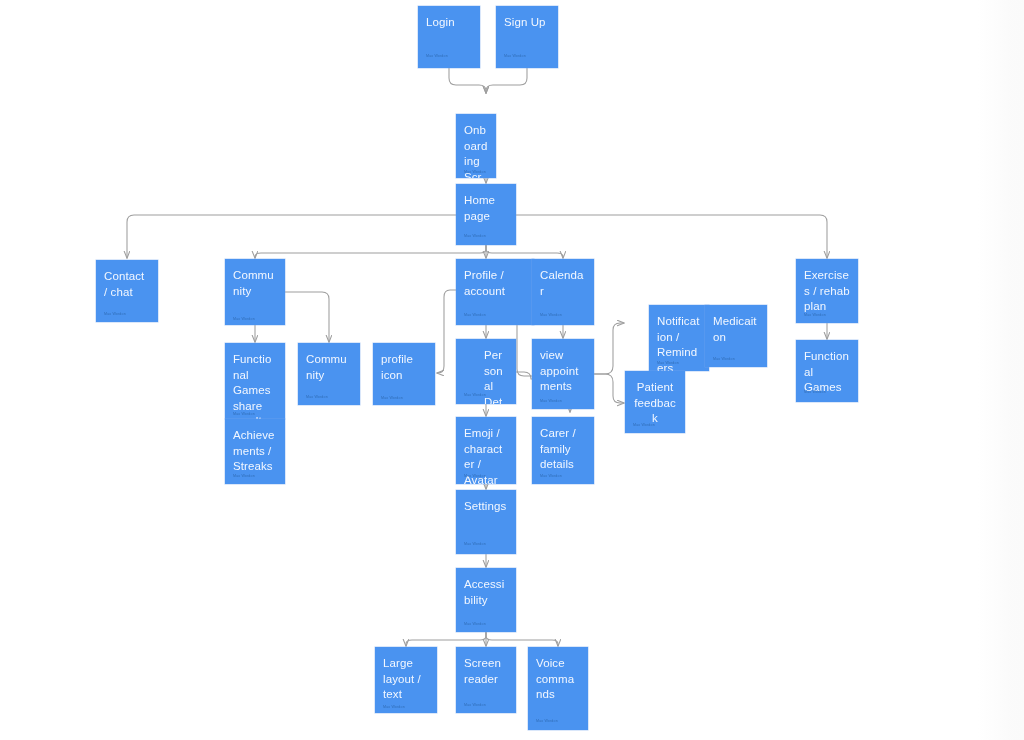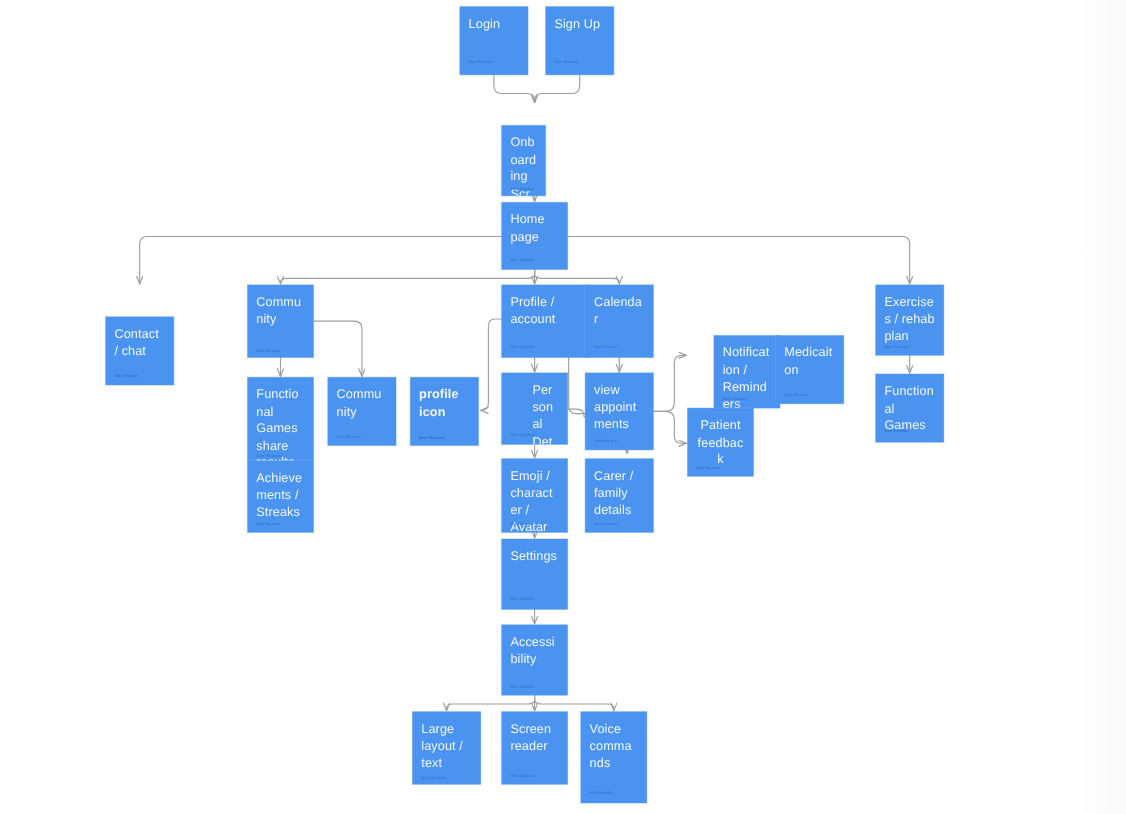--- a/index.html
+++ b/index.html
@@ -129,21 +129,21 @@
         <span class="meta" style="top: 48px;">Max Wordon</span>
       </div>
       <div class="node" style="left: 456px; top: 94px; width: 40px; height: 64px; background: rgb(74, 147, 240); margin-top: 20px;">
         <span class="title">Onboarding Screens</span>
         <span class="meta" style="top: 56px;">Max Wordon</span>
       </div>
       <div class="node" style="left: 456px; top: 184px; width: 60px; height: 61px; background: rgb(74, 147, 240);">
         <span class="title">Home page</span>
         <span class="meta" style="top: 50px;">Max Wordon</span>
       </div>
-      <div class="node" style="left: 96px; top: 260px; width: 62px; height: 62px; background: rgb(74, 147, 240); margin-top: 28px;">
+      <div class="node" style="left: 96px; top: 260px; width: 62px; height: 62px; background: rgb(74, 147, 240);">
         <span class="title">Contact / chat</span>
         <span class="meta" style="top: 52px;">Max Wordon</span>
       </div>
       <div class="node" style="left: 225px; top: 259px; width: 60px; height: 66px; background: rgb(74, 147, 240);">
         <span class="title">Community</span>
         <span class="meta" style="top: 58px;">Max Wordon</span>
       </div>
       <div class="node" style="left: 456px; top: 259px; width: 78px; height: 66px; background: rgb(74, 147, 240);">
         <span class="title">Profile / account</span>
         <span class="meta" style="top: 54px;">Max Wordon</span>
@@ -161,21 +161,21 @@
         <span class="meta" style="top: 69px;">Max Wordon</span>
       </div>
       <div class="node" style="left: 225px; top: 419px; width: 60px; height: 65px; background: rgb(74, 147, 240);">
         <span class="title">Achievements / Streaks</span>
         <span class="meta" style="top: 55px;">Max Wordon</span>
       </div>
       <div class="node" style="left: 298px; top: 343px; width: 62px; height: 62px; background: rgb(74, 147, 240);">
         <span class="title">Community</span>
         <span class="meta" style="top: 52px;">Max Wordon</span>
       </div>
-      <div class="node" style="left: 373px; top: 343px; width: 62px; height: 62px; background: rgb(74, 147, 240); font-weight: bold;">
+      <div class="node" style="left: 373px; top: 343px; width: 62px; height: 62px; background: rgb(74, 147, 240);">
         <span class="title">profile icon</span>
         <span class="meta" style="top: 53px;">Max Wordon</span>
       </div>
       <div class="node" style="left: 456px; top: 339px; width: 60px; height: 65px; background: rgb(74, 147, 240); padding-left: 28px;">
         <span class="title">Personal Details</span>
         <span class="meta" style="top: 54px;">Max Wordon</span>
       </div>
       <div class="node" style="left: 532px; top: 339px; width: 62px; height: 70px; background: rgb(74, 147, 240);">
         <span class="title">view appointments</span>
         <span class="meta" style="top: 60px;">Max Wordon</span>

